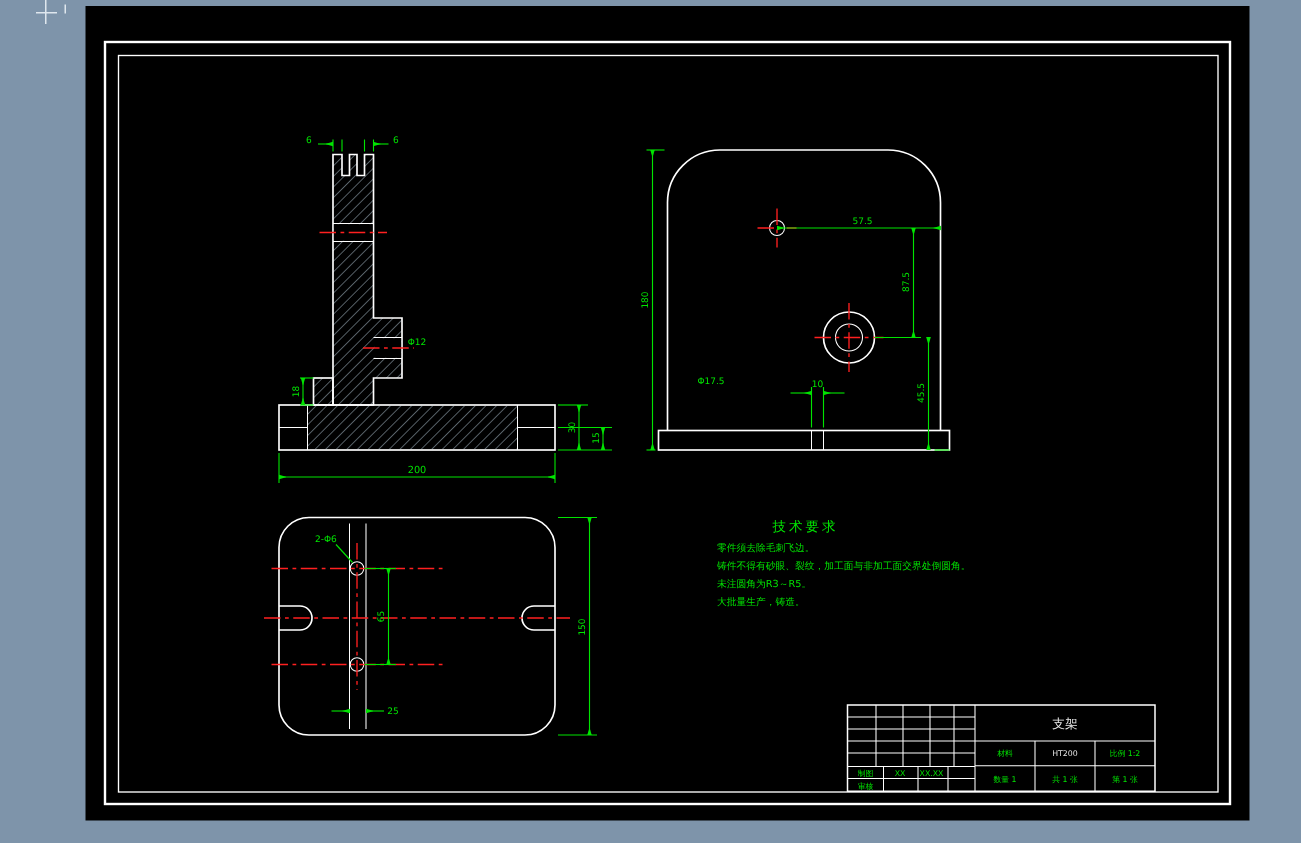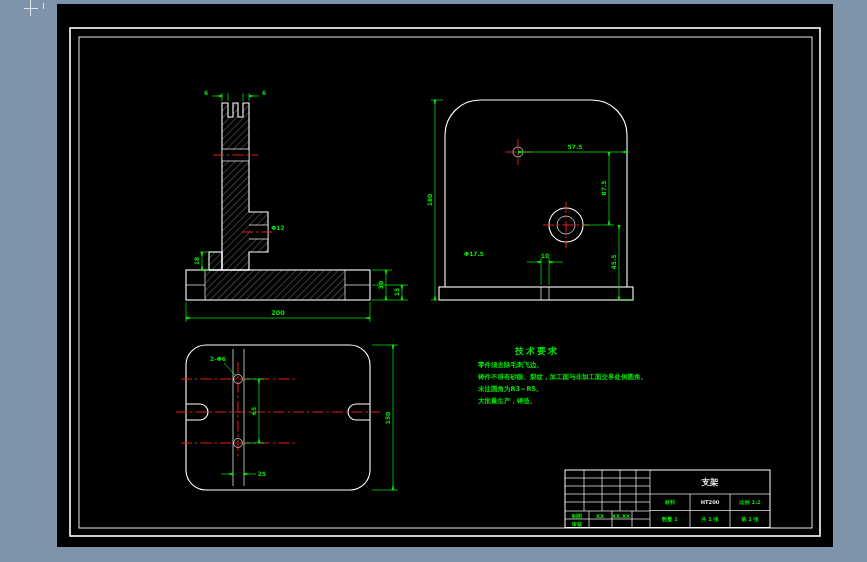--- a/index.html
+++ b/index.html
@@ -1,17 +1,17 @@
 <!DOCTYPE html>
 <html><head>
 <meta charset="utf-8">
 <style>
   html,body{margin:0;padding:0;background:#7e94aa;}
   .stage{position:relative;width:867px;height:562px;background:#7e94aa;overflow:hidden;
-         font-family:"DejaVu Sans",sans-serif;font-weight:bold;}
+         font-family:"DejaVu Sans",sans-serif;}
   svg{position:absolute;left:0;top:0;}
   
   .ol{stroke:#ffffff;fill:none;stroke-width:1.1;}          
   .tl{stroke:#ffffff;fill:none;stroke-width:0.7;}          
   .cl{stroke:#ff2020;fill:none;stroke-width:0.9;stroke-dasharray:11 3 2.5 3;} 
   .dim{stroke:#00e400;fill:none;stroke-width:0.75;}
   .dimtext{fill:#00e400;font-size:6px;text-anchor:middle;font-family:"DejaVu Sans",sans-serif;}
   .dimtext.lg{font-size:6.5px;}
   .techtext{fill:#00e400;font-size:6.5px;text-anchor:start;font-family:"DejaVu Sans",sans-serif;}
   .techtitle{fill:#00e400;font-size:9px;text-anchor:middle;letter-spacing:2px;}

